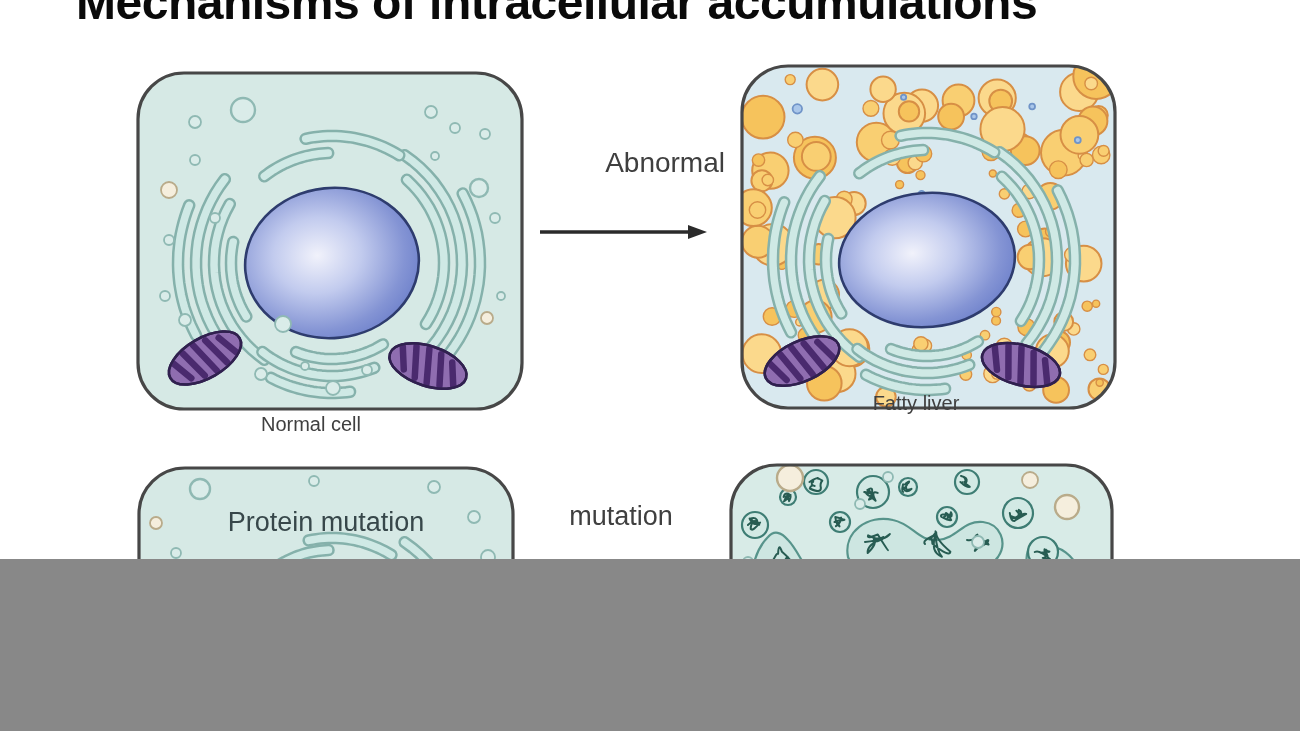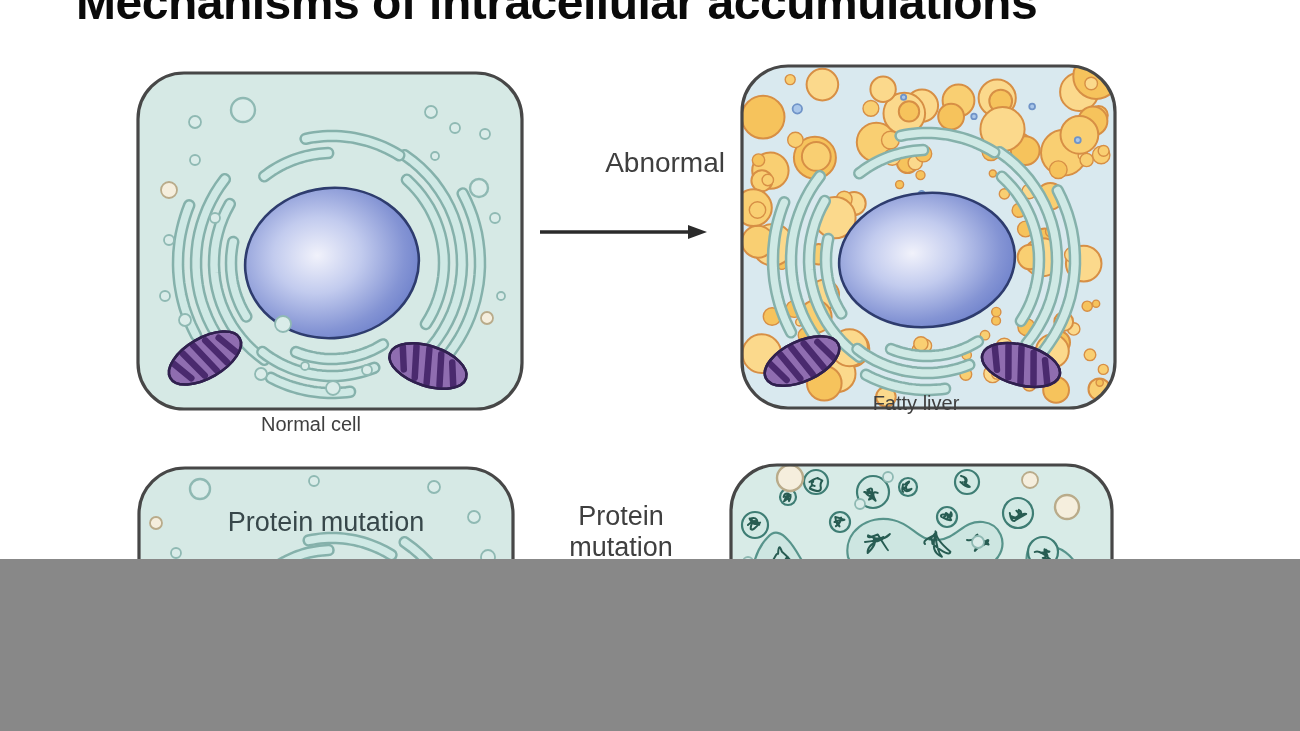--- a/index.html
+++ b/index.html
@@ -519,21 +519,20 @@
           <line x1="-4" y1="-16.866664608036764" x2="4" y2="16.866664608036764" stroke="#4a2a6e" stroke-width="6.5" stroke-linecap="round"></line>
           <line x1="9" y1="-15.181485434567989" x2="17" y2="15.181485434567989" stroke="#4a2a6e" stroke-width="6.5" stroke-linecap="round"></line>
           <line x1="22" y1="-10.743340960799856" x2="30" y2="10.743340960799856" stroke="#4a2a6e" stroke-width="6.5" stroke-linecap="round"></line>
           <ellipse rx="40" ry="20" fill="none" stroke="#30204f" stroke-width="2.5"></ellipse>
         </g>
       </g>
       <rect x="3" y="3" width="381" height="324" rx="46" ry="46" fill="none" stroke="#474747" stroke-width="3.2"></rect>
     </svg>
 
   <div class="proc-label small" style="left:550px; top:501px; width:142px;">
-    <div>Protein</div>
     <div>mutation</div>
   </div>
   <svg class="proc-arrow" style="left:536px; top:591px;" width="172" height="66" viewBox="0 0 172 66">
     <line class="arrow-line" x1="4" y1="33" x2="59" y2="33" style="stroke-width:3.4"></line>
     <g>
       <path class="x-stroke" d="M66 8 L104 59"></path>
       <path class="x-stroke" d="M103 10 L68 57"></path>
     </g>
     <line class="arrow-line" x1="112" y1="33" x2="151" y2="33" style="stroke-width:3.4"></line>
     <polygon class="arrow-head" points="150,25 168,33 150,41"></polygon>

